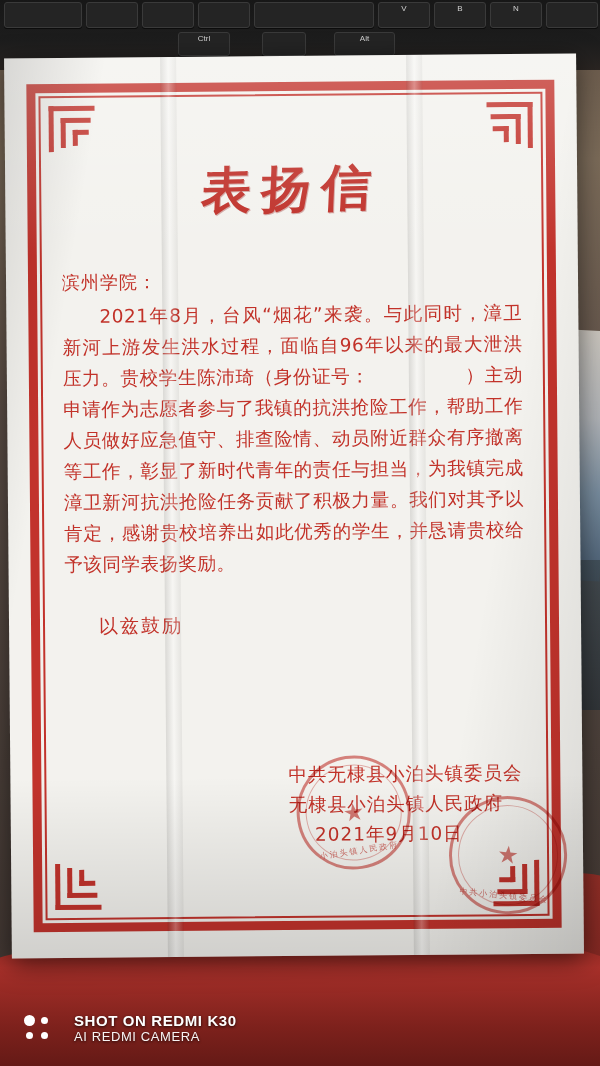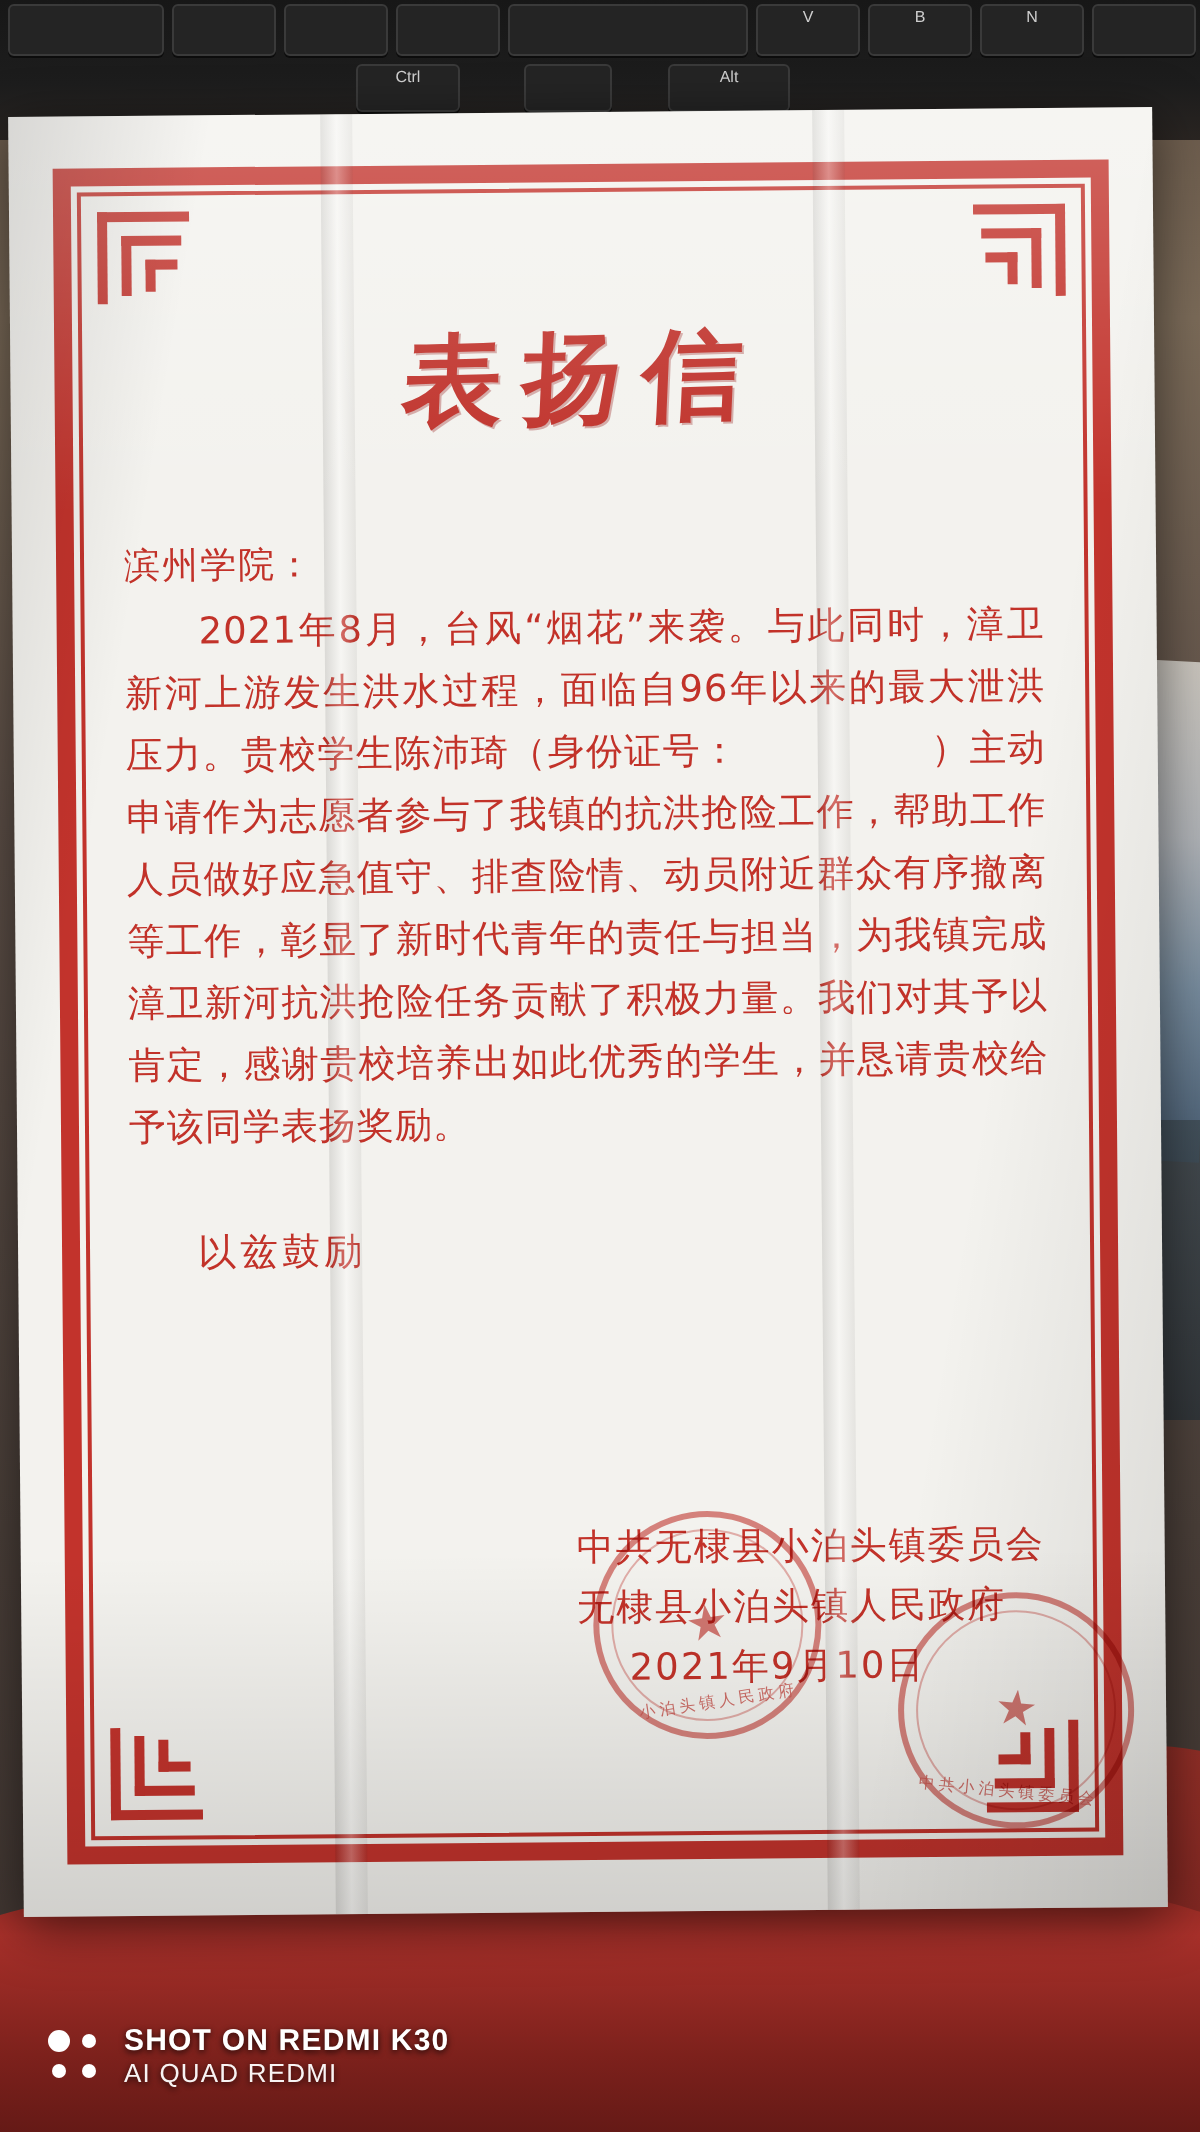--- a/index.html
+++ b/index.html
@@ -263,21 +263,21 @@
   #seal1 { left: 286px; top: 700px; width: 108px; height: 108px; transform: rotate(-8deg); }
   #seal2 { left: 438px; top: 742px; width: 112px; height: 112px; transform: rotate(6deg); }
 
   
   .watermark {
     position: absolute;
     left: 24px;
     bottom: 22px;
     display: flex;
     align-items: center;
-    gap: 12px;
+    gap: 24px;
     color: #ffffff;
     text-shadow: 0 1px 3px rgba(0,0,0,.8);
   }
   .wm-lens {
     display: grid;
     grid-template-columns: 11px 11px;
     grid-template-rows: 11px 11px;
     gap: 4px;
   }
   .wm-lens i {
@@ -396,17 +396,17 @@
 
   <div class="watermark">
     <div class="wm-lens">
       <i></i>
         <i class="small"></i>
         <i class="small"></i>
         <i class="small"></i>
     </div>
     <div class="wm-text">
       <div class="wm-l1">SHOT ON REDMI K30</div>
-      <div class="wm-l2">AI QUAD REDMI</div>
+      <div class="wm-l2">AI REDMI CAMERA</div>
     </div>
   </div>
 
 </div>
 
 </body></html>

